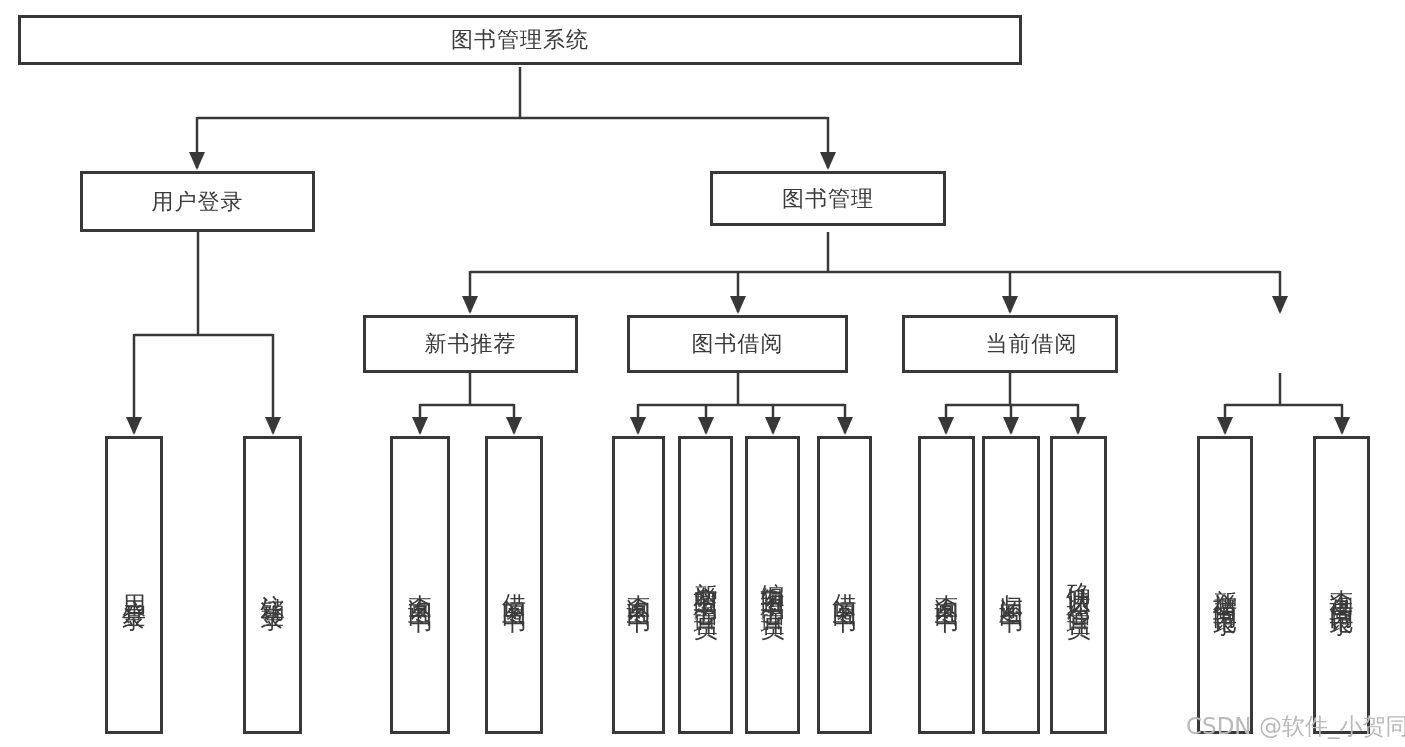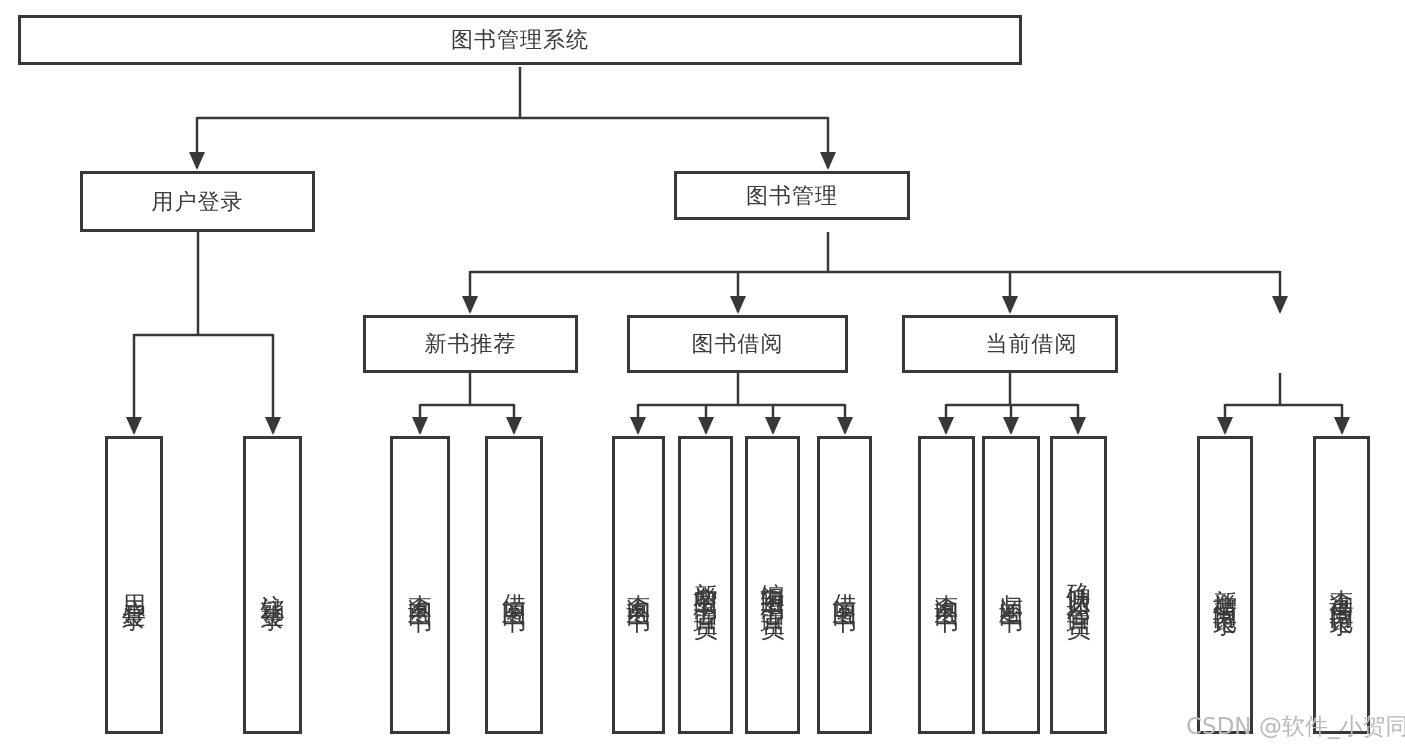--- a/index.html
+++ b/index.html
@@ -81,21 +81,21 @@
     </g>
   </svg>
 
   <div class="hbox" style="left:18px;top:15px;width:1004px;height:50px;">
     <span>图书管理系统</span>
   </div>
 
   <div class="hbox" style="left:80px;top:171px;width:235px;height:61px;">
     <span>用户登录</span>
   </div>
-  <div class="hbox" style="left:674px;top:171px;width:236px;height:49px;">
+  <div class="hbox" style="left:710px;top:171px;width:236px;height:55px;">
     <span>图书管理</span>
   </div>
 
   <div class="hbox" style="left:363px;top:315px;width:215px;height:58px;">
     <span>新书推荐</span>
   </div>
   <div class="hbox" style="left:627px;top:315px;width:221px;height:58px;">
     <span>图书借阅</span>
   </div>
   <div class="hbox" style="left:902px;top:315px;width:216px;height:58px;padding-left:43px;">

